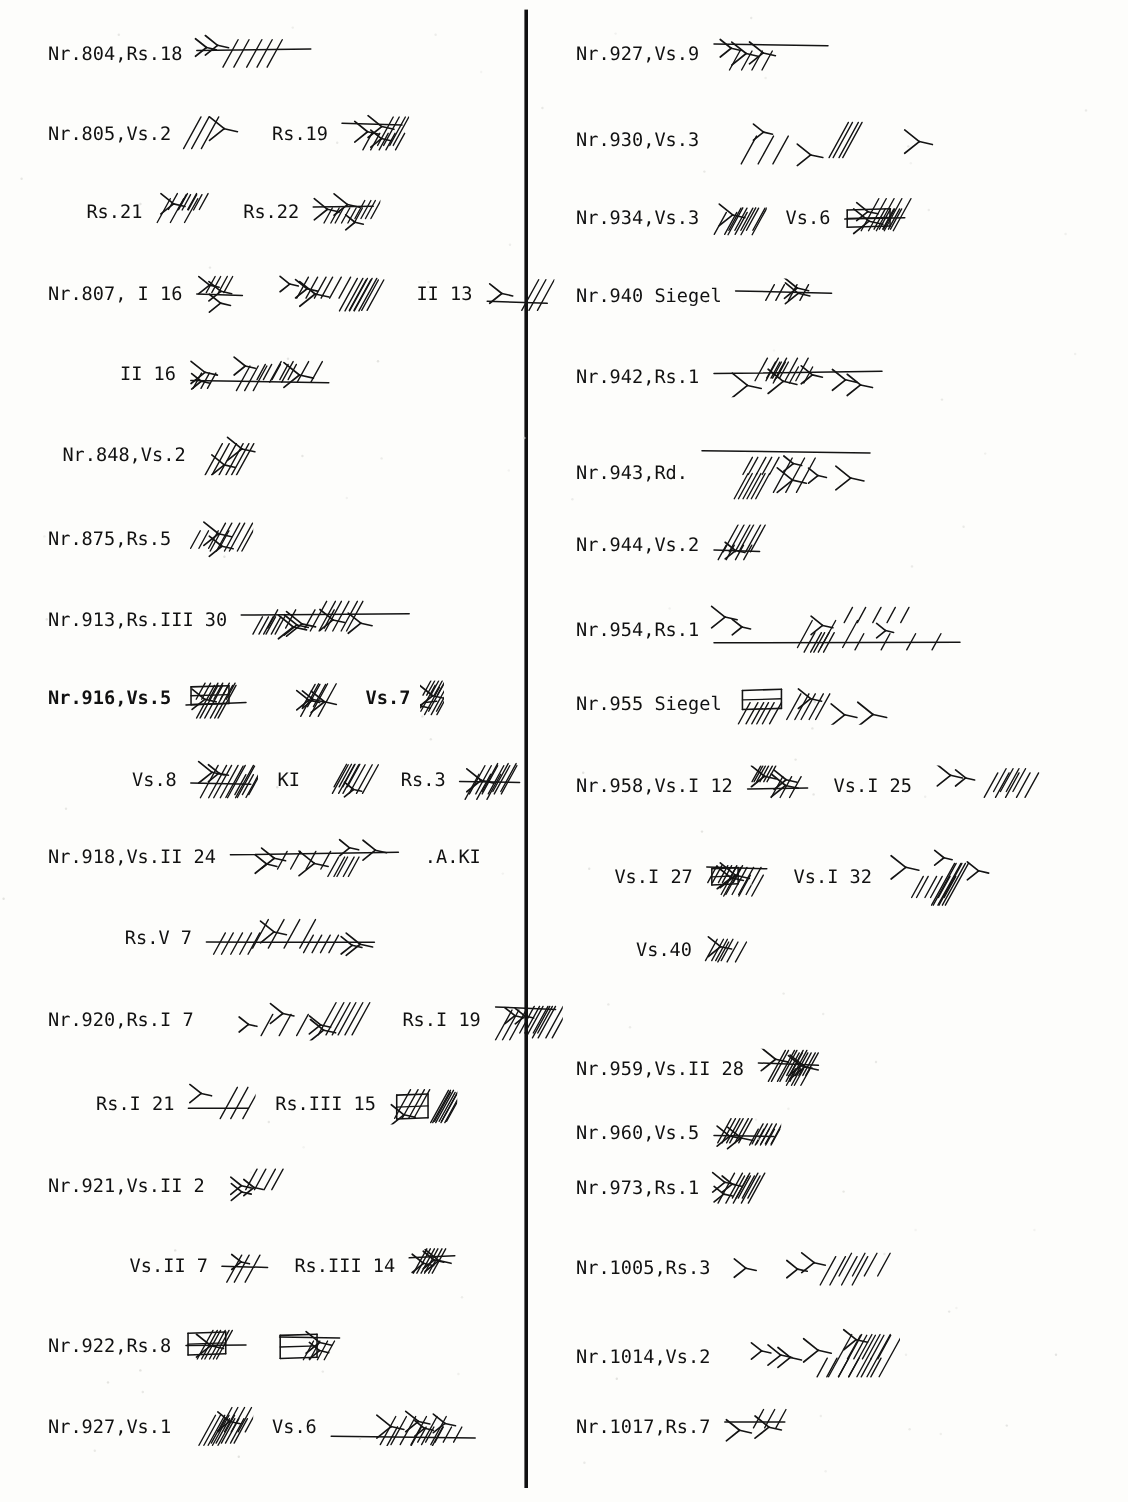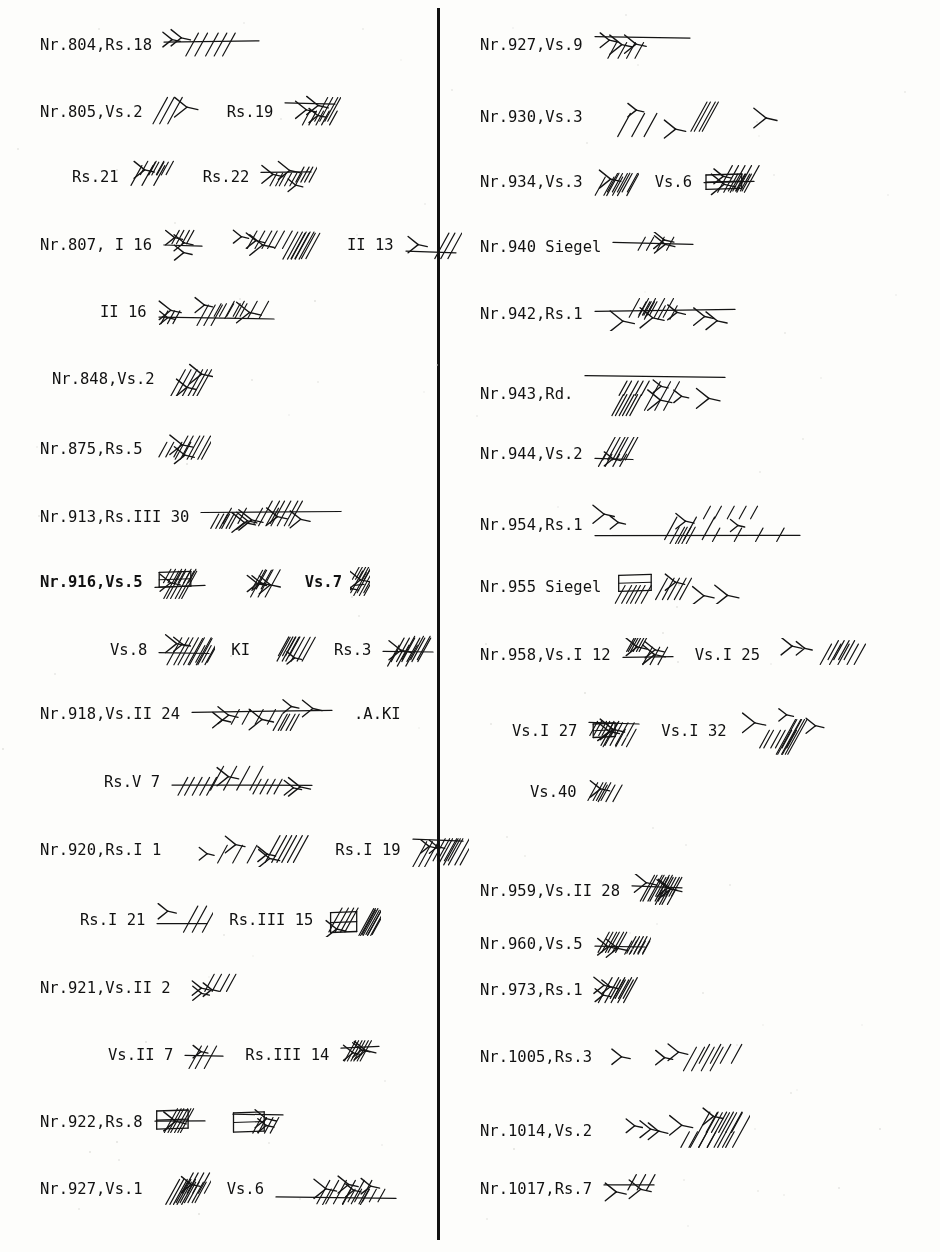--- a/index.html
+++ b/index.html
@@ -484,21 +484,21 @@
               <line x1="92.1" y1="28.9" x2="100.1" y2="14.3" stroke-width="1.15"></line>
               <line x1="99.1" y1="28.9" x2="107.2" y2="14.3" stroke-width="1.15"></line>
               <line x1="106.1" y1="28.9" x2="114.1" y2="14.3" stroke-width="1.15"></line>
               <line x1="42.5" y1="25.1" x2="55.6" y2="1.3" stroke-width="1.15"></line>
               <line x1="55.6" y1="25.1" x2="68.7" y2="1.3" stroke-width="1.15"></line>
               <line x1="68.7" y1="25.1" x2="81.8" y2="1.3" stroke-width="1.15"></line>
               <line x1="81.8" y1="25.1" x2="94.9" y2="1.3" stroke-width="1.15"></line>
               <line x1="4.0" y1="20.1" x2="144.0" y2="20.3" stroke-width="1.25"></line>
             </g>
           </svg></span><span class="seg" style="width: 14px;">&nbsp;</span></div>
-      <div class="entry" style="top: 833px; left: 40px;"><span class="label">Nr.920,Rs.I 1</span><span class="seg" style="width: 6px;">&nbsp;</span><span class="glyph"><svg width="150" height="34" viewBox="0 0 150 34">
+      <div class="entry" style="top: 833px; left: 40px;"><span class="label">Nr.920,Rs.I 7</span><span class="seg" style="width: 6px;">&nbsp;</span><span class="glyph"><svg width="150" height="34" viewBox="0 0 150 34">
             <g stroke="#141414" fill="none" stroke-linecap="round">
               <line x1="89.7" y1="16.6" x2="100.7" y2="25.5" stroke-width="1.40"></line>
               <line x1="89.7" y1="34.3" x2="100.7" y2="25.5" stroke-width="1.40"></line>
               <line x1="100.7" y1="25.5" x2="110.7" y2="27.7" stroke-width="1.30"></line>
               <line x1="56.4" y1="3.3" x2="66.7" y2="11.6" stroke-width="1.40"></line>
               <line x1="56.4" y1="19.8" x2="66.7" y2="11.6" stroke-width="1.40"></line>
               <line x1="66.7" y1="11.6" x2="76.0" y2="13.6" stroke-width="1.30"></line>
               <line x1="88.8" y1="13.6" x2="98.2" y2="21.1" stroke-width="1.40"></line>
               <line x1="88.8" y1="28.6" x2="98.2" y2="21.1" stroke-width="1.40"></line>
               <line x1="98.2" y1="21.1" x2="106.6" y2="23.0" stroke-width="1.30"></line>

